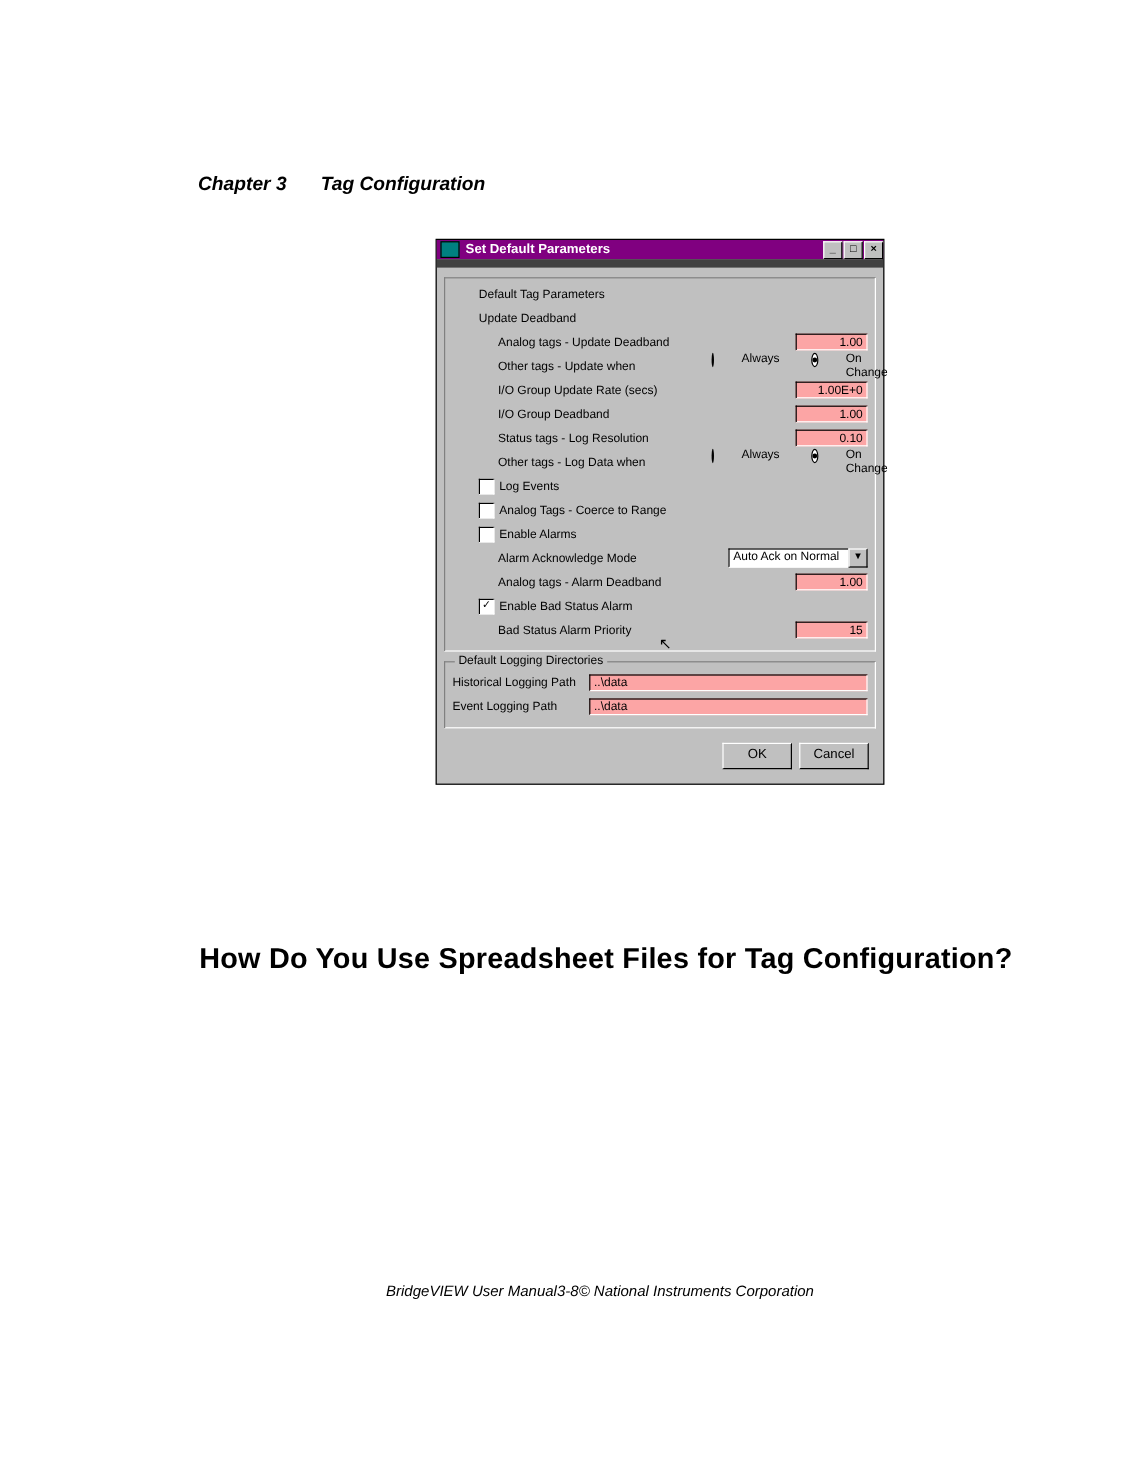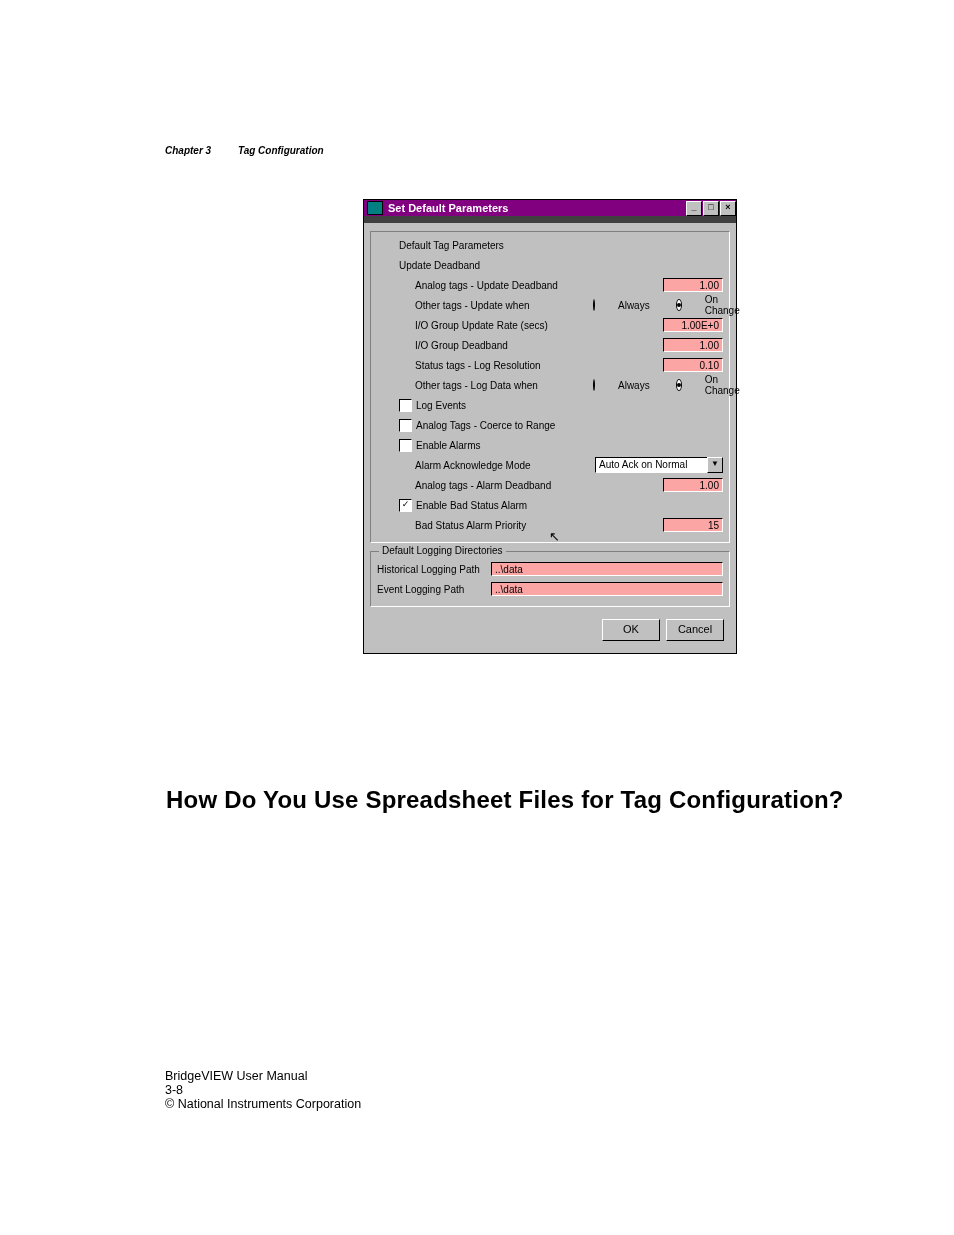--- a/index.html
+++ b/index.html
@@ -16,21 +16,21 @@
     position: relative;
     width: 954px;
     height: 1235px;
   }
   .header-line {
     position: absolute;
     top: 145px;
     left: 165px;
     font-style: italic;
     font-weight: bold;
-    font-size: 10px;
+    font-size: 16px;
   }
   .header-line .chap { margin-right: 24px; }
   .dialog {
     position: absolute;
     top: 199px;
     left: 363px;
     width: 372px;
     border: 1px solid #000;
     background: #C0C0C0;
     font-family: "MS Sans Serif", Arial, sans-serif;
@@ -105,21 +105,21 @@
     border-right: 1px solid #fff;
     border-bottom: 1px solid #fff;
     height: 14px;
     line-height: 14px;
     padding: 0 3px;
     font-size: 10px;
     box-sizing: border-box;
   }
   .num-input { width: 60px; text-align: right; }
   .path-input { flex: 1; text-align: left; margin-left: 4px; }
-  .radio-pair { display: flex; align-items: center; gap: 20px; width: 130px; justify-content: flex-start; }
+  .radio-pair { display: flex; gap: 20px; width: 130px; justify-content: flex-start; }
   .radio {
     width: 10px; height: 10px;
     border: 1px solid #000;
     border-radius: 50%;
     background: #fff;
     display: inline-flex;
     align-items: center; justify-content: center;
     margin-right: 3px;
   }
   .radio.checked::after {
@@ -137,21 +137,21 @@
     border-bottom: 1px solid #fff;
     display: inline-flex;
     align-items: center; justify-content: center;
     margin-right: 4px;
     font-size: 10px;
     line-height: 9px;
   }
   .chk.checked::after { content: "✓"; font-size: 9px; position: relative; top: -1px; }
   .dropdown {
     display: flex;
-    width: 128px;
+    width: 116px;
   }
   .dropdown .dd-text {
     flex: 1;
     background: #fff;
     border-top: 1px solid #000;
     border-left: 1px solid #000;
     border-bottom: 1px solid #fff;
     height: 14px;
     line-height: 14px;
     padding: 0 3px;
@@ -202,24 +202,24 @@
     font-weight: bold;
     font-size: 24px;
     letter-spacing: 0.2px;
   }
   .footer {
     position: absolute;
     top: 1069px;
     left: 165px;
     right: 120px;
     width: 670px;
+    font-style: italic;
     font-size: 12.5px;
     display: flex;
     justify-content: center;
-    flex-direction: column;
   }
   .path-row .plabel { width: 110px; }
 </style>
 </head>
 <body>
 
 <div class="page">
 
   <div class="header-line">
     <span class="chap">Chapter 3</span>

